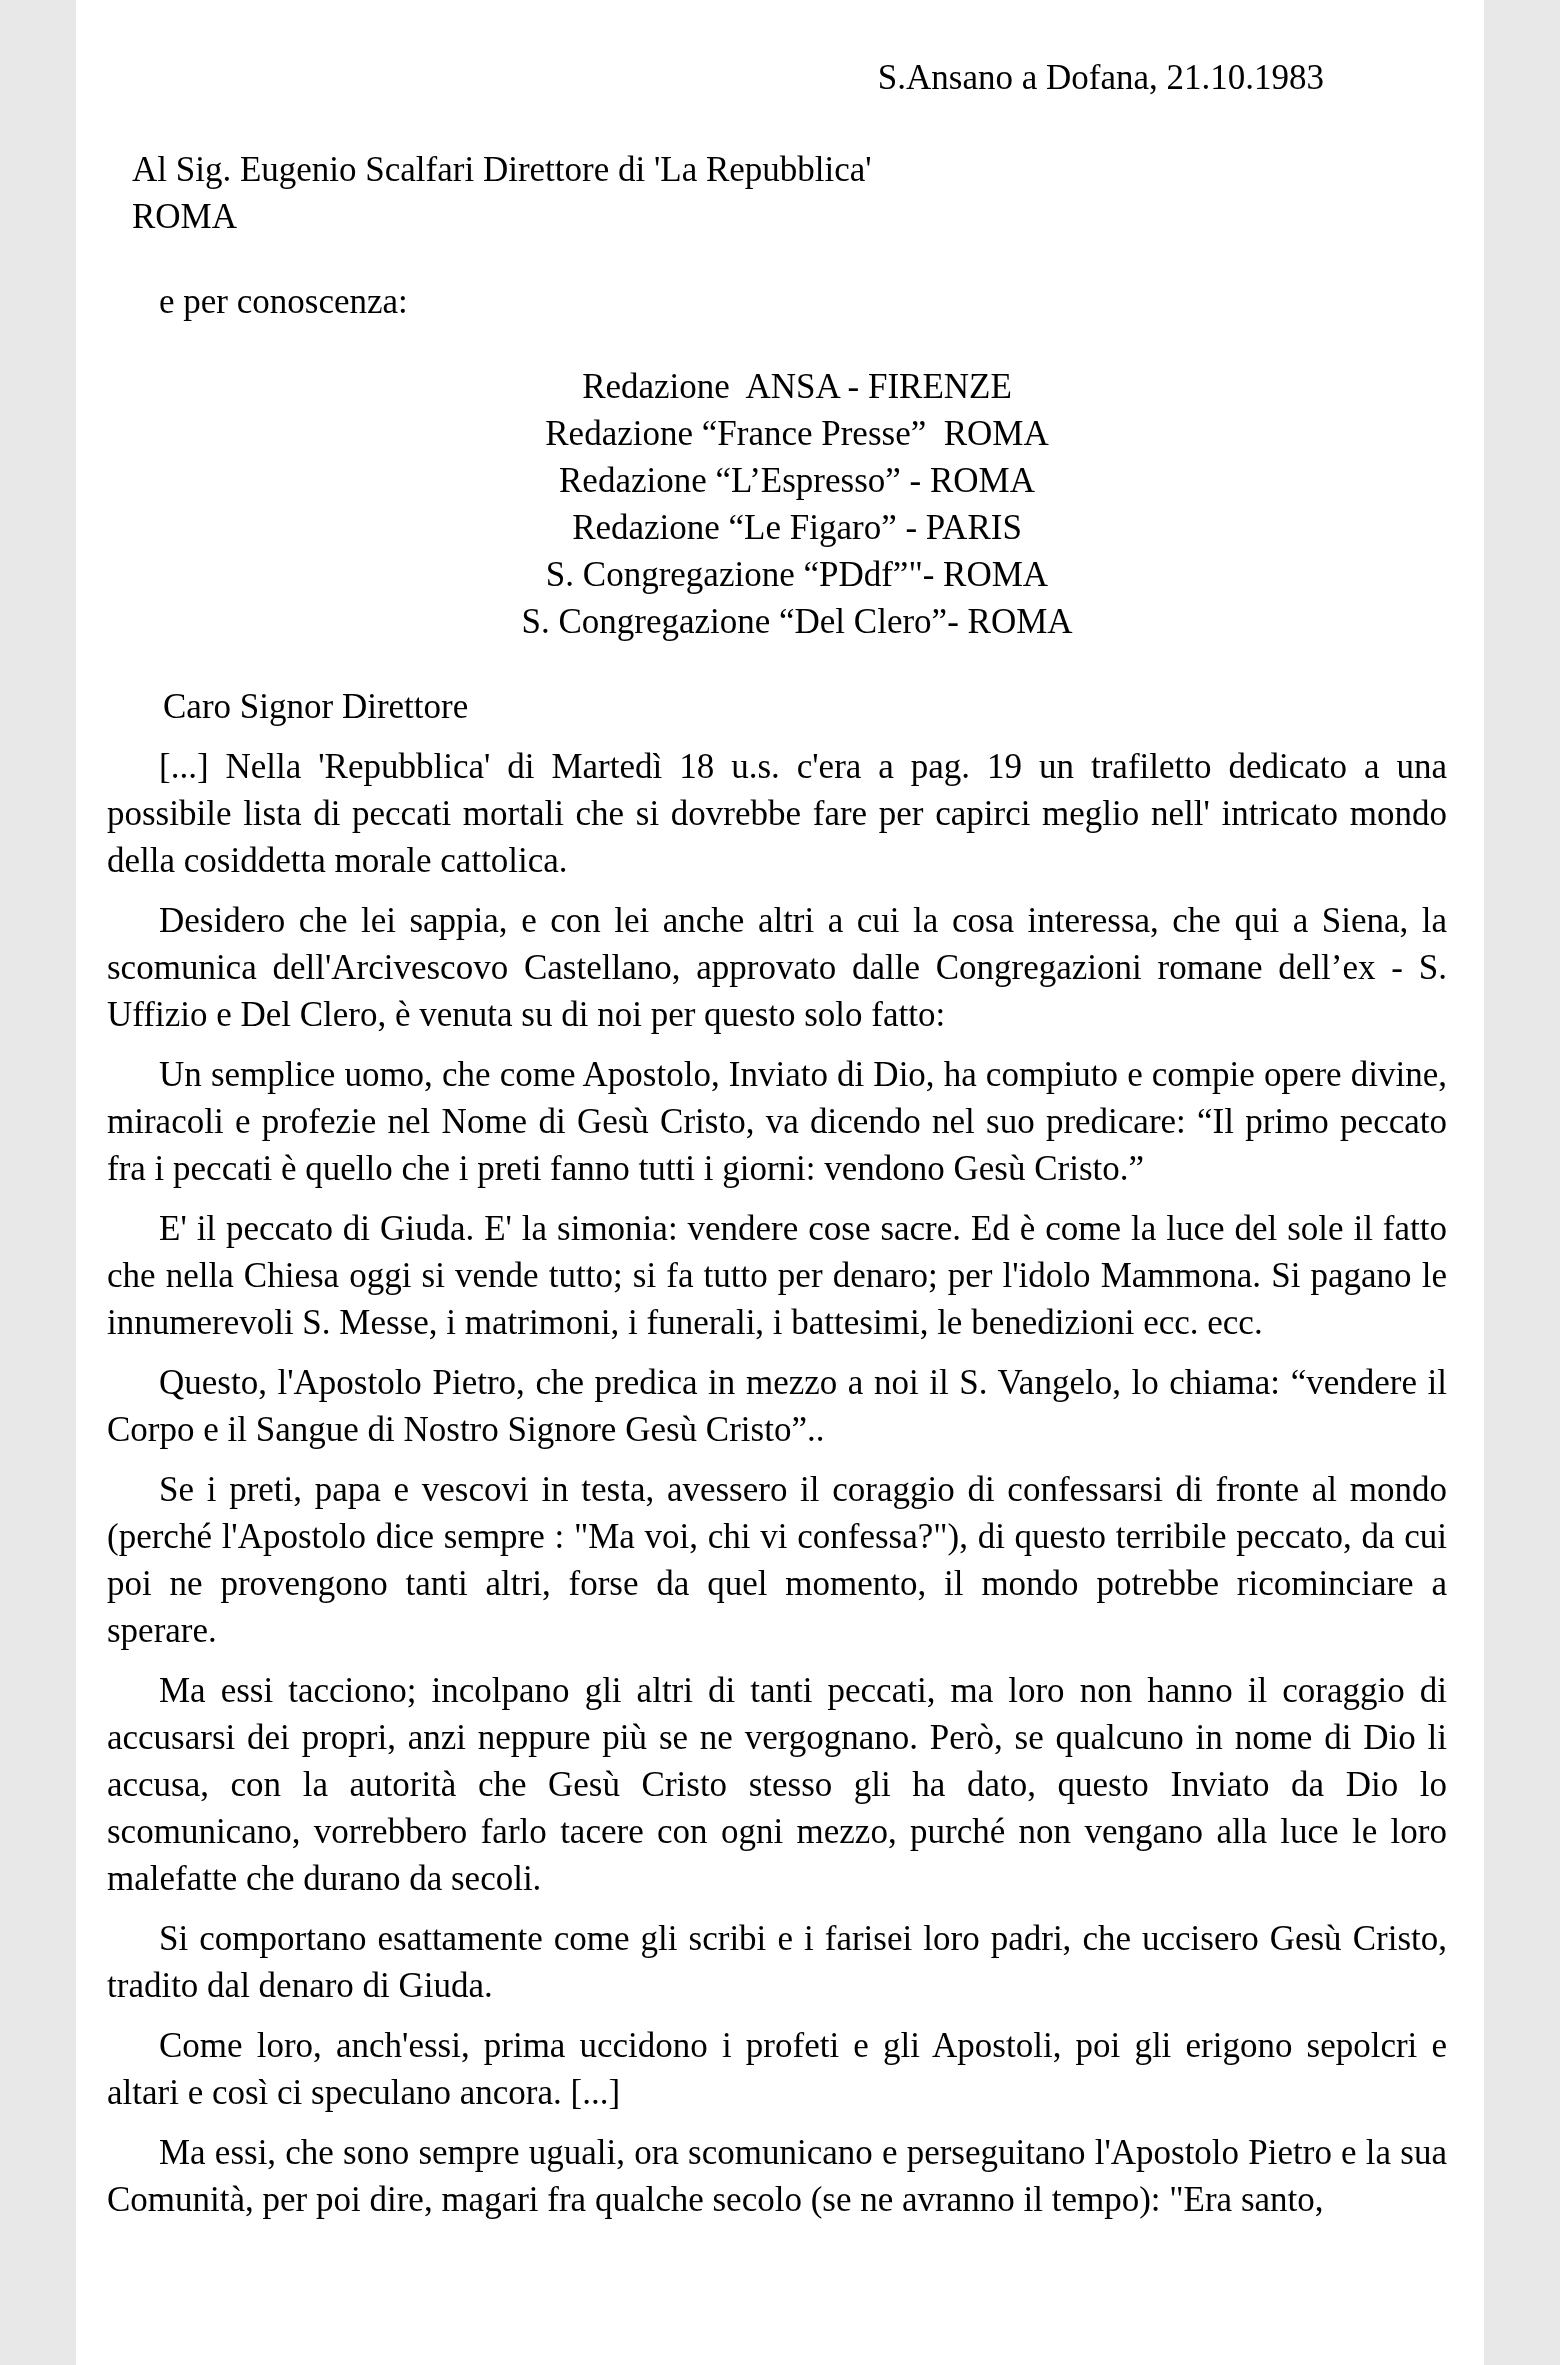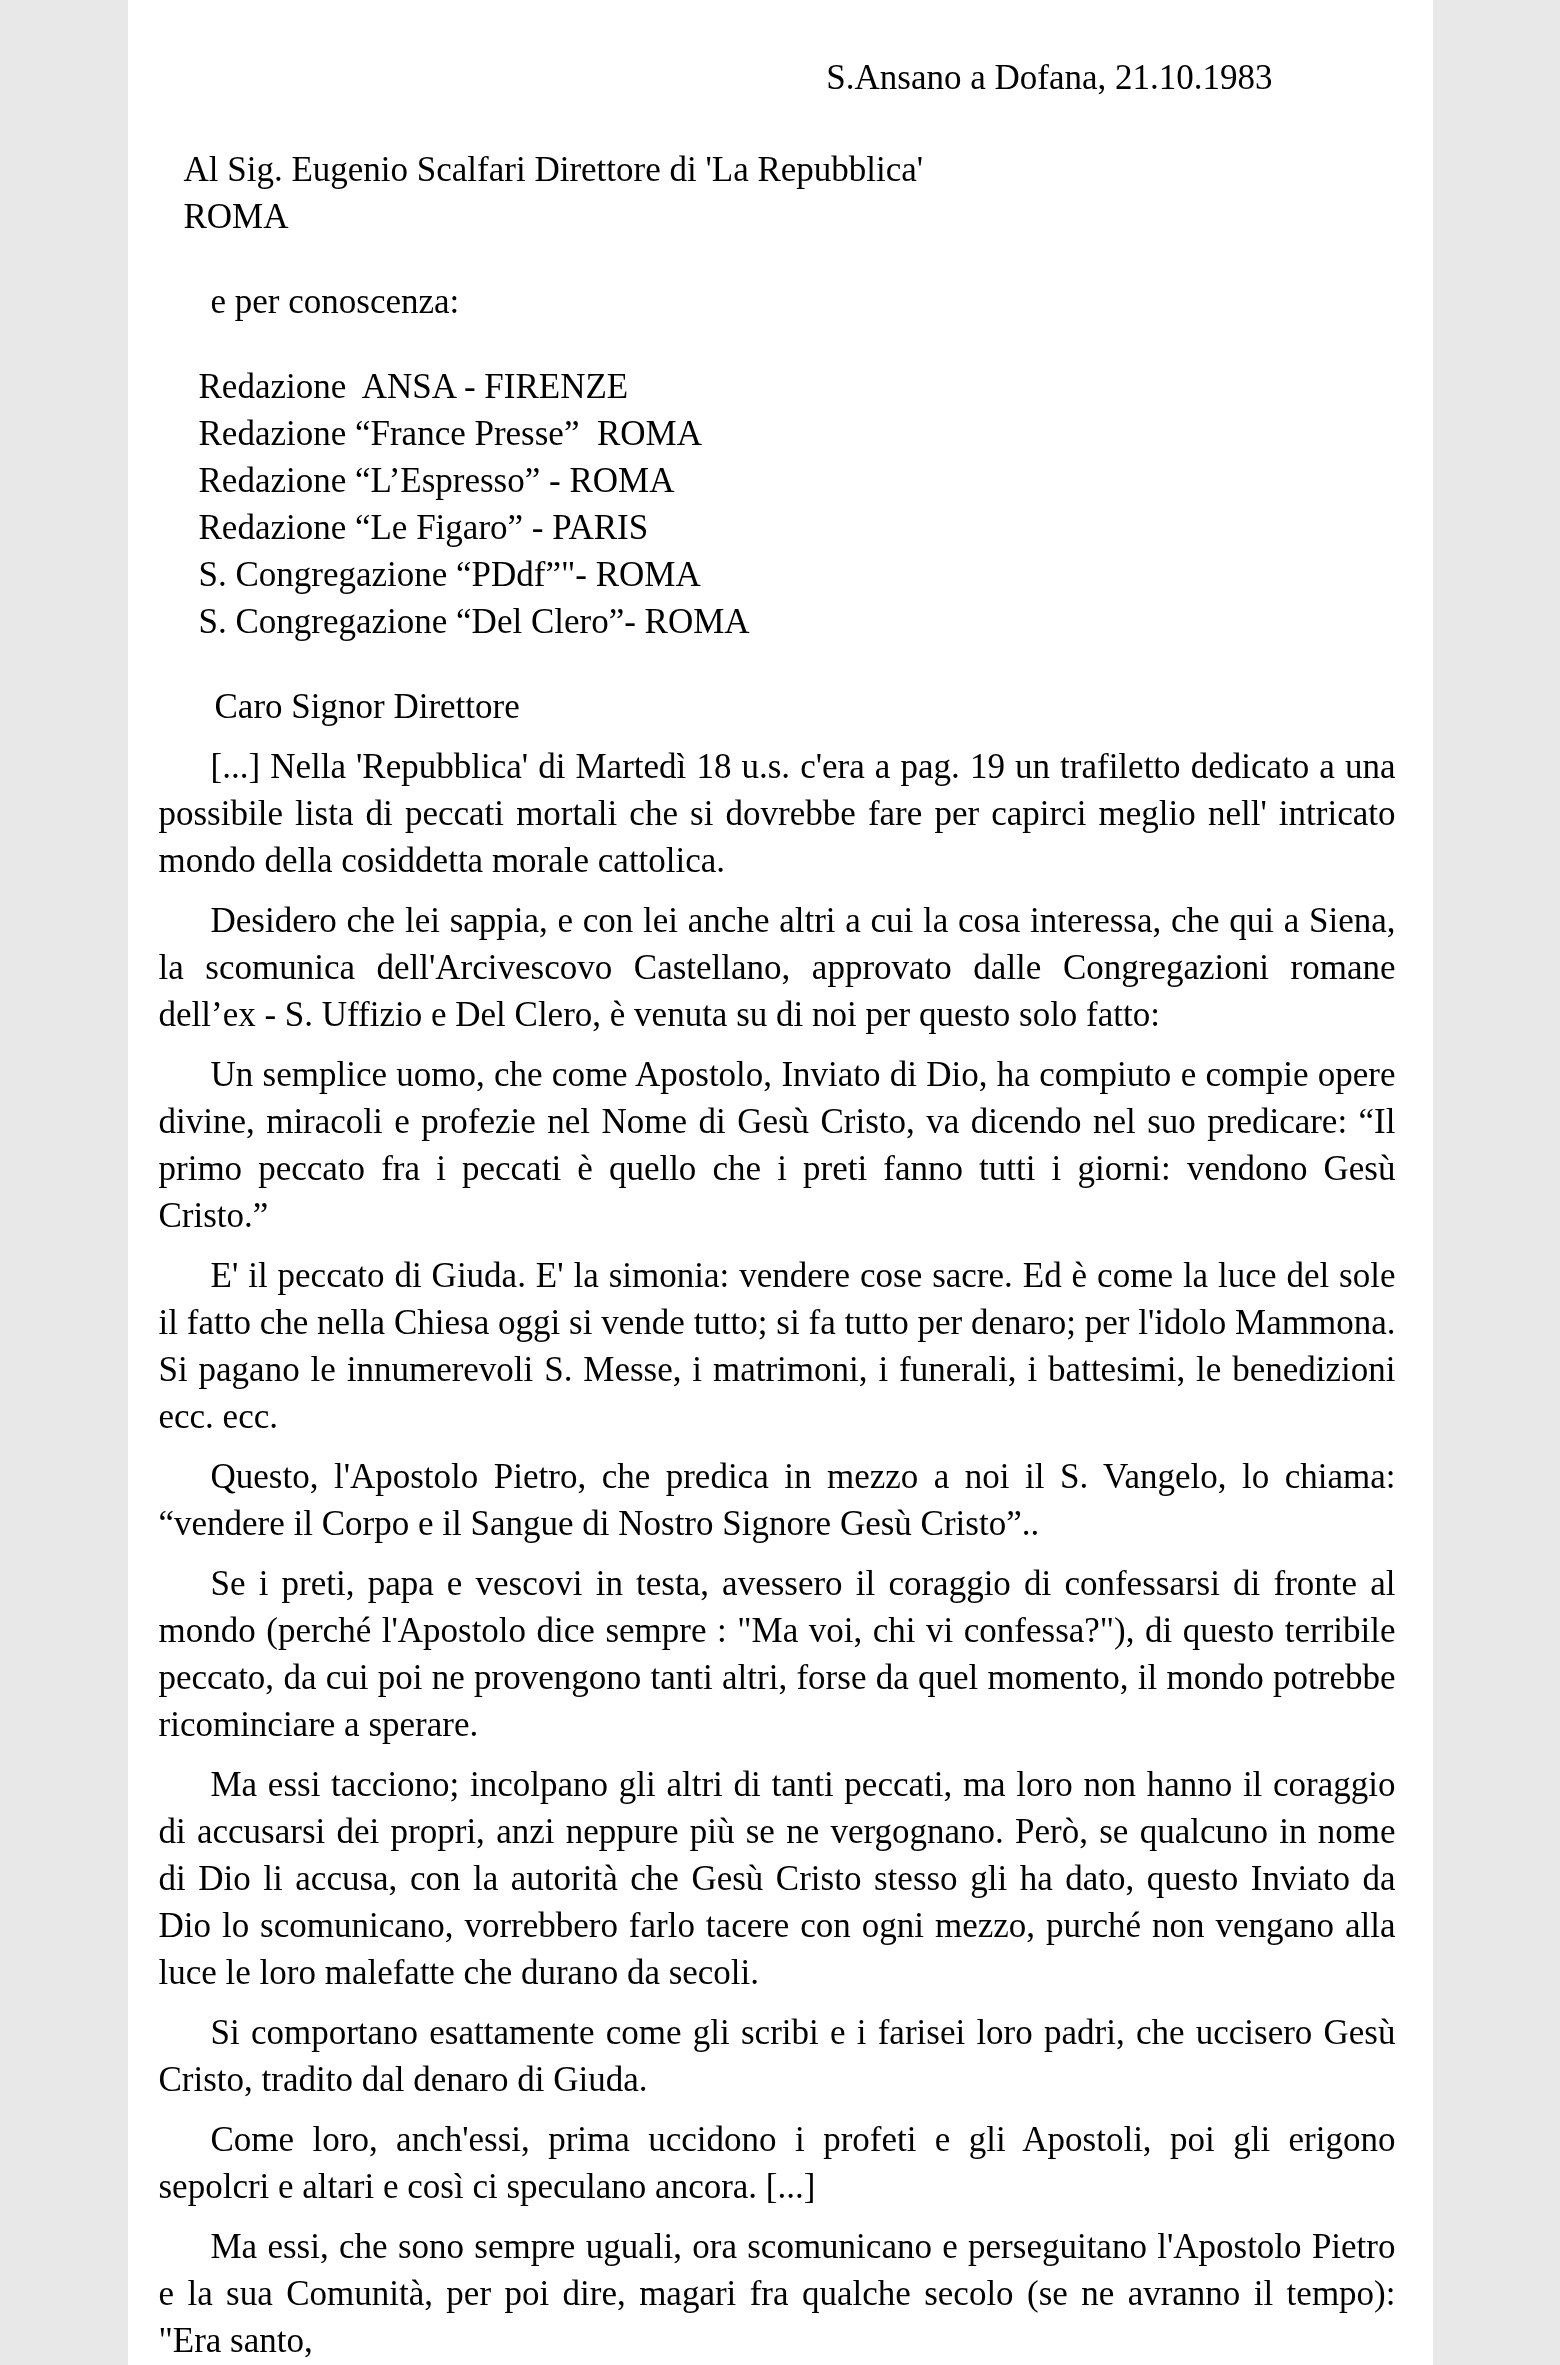--- a/index.html
+++ b/index.html
@@ -1,18 +1,18 @@
 <!DOCTYPE html>
 <html style="font-size:12.3px"><head>
 <meta charset="utf-8">
 <style>
   html, body { margin: 0; padding: 0; background: #e8e8e8; }
   .page {
     position: relative;
-    width: 1305px;
+    width: 1408px;
     height: 2366px;
     margin: 0 auto;
     background: #ffffff;
     color: #000000;
     font-family: "Liberation Serif", serif;
     font-size: 35px;
     line-height: 47px;
     padding: 54px 37px 0 31px;
     box-sizing: border-box;
     overflow: hidden;
@@ -21,21 +21,21 @@
     text-align: right;
     padding-right: 123px;
     margin-bottom: 45px;
   }
   .recipient { margin-left: 25px; }
   .recipient .city {
     text-underline-offset: 5.4px;
   }
   .cc-intro  { margin-left: 52px; margin-top: 38px; }
   .cc-list   { margin-left: 40px; margin-top: 38px; }
-  .cc-item   { white-space: pre-wrap; }
+  .cc-item   { white-space: pre-wrap; text-align: center; }
   .salutation{ margin-left: 56px; margin-top: 38px; }
   .body { margin-top: 1.5px; }
   .para {
     margin: 13px 0 0 0;
     text-indent: 52px;
     text-align: justify;
   }
 </style>
 </head>
 <body>

